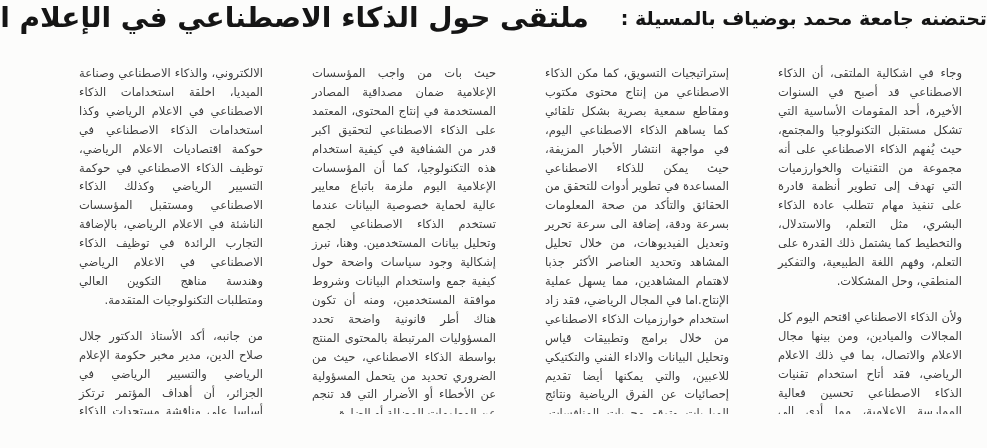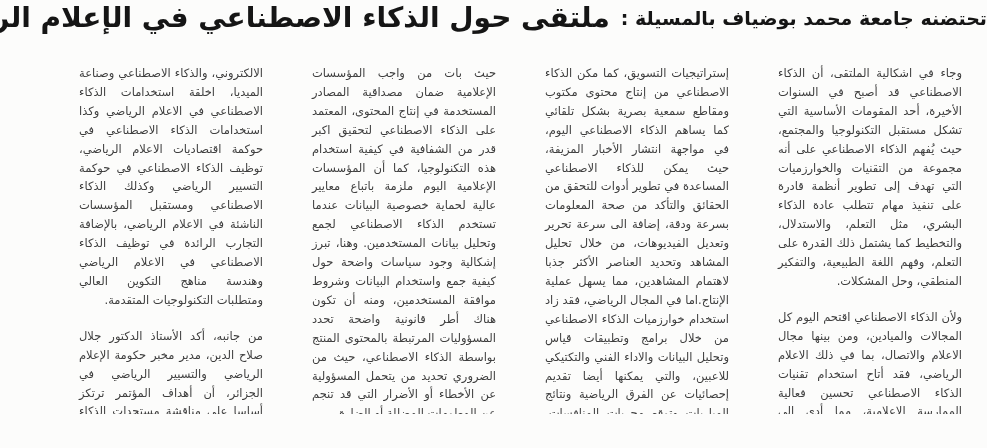--- a/index.html
+++ b/index.html
@@ -14,20 +14,21 @@
   .headline{
     position:absolute;top:1px;left:0;right:0;
     text-align:center;direction:rtl;
     white-space:nowrap;
     color:#151515;
   }
   .headline .kicker{
     font-size:19px;font-weight:bold;
     letter-spacing:-0.3px;
     vertical-align:2px;
+    margin-left:21px;
   }
   .headline .title{
     font-size:28px;font-weight:bold;
     letter-spacing:-0.5px;
     margin-right:6px;
   }
   .article-body{
     position:absolute;top:47px;right:8px;left:62px;bottom:34px;
     display:flex;direction:rtl;gap:15px;
     overflow:hidden;

